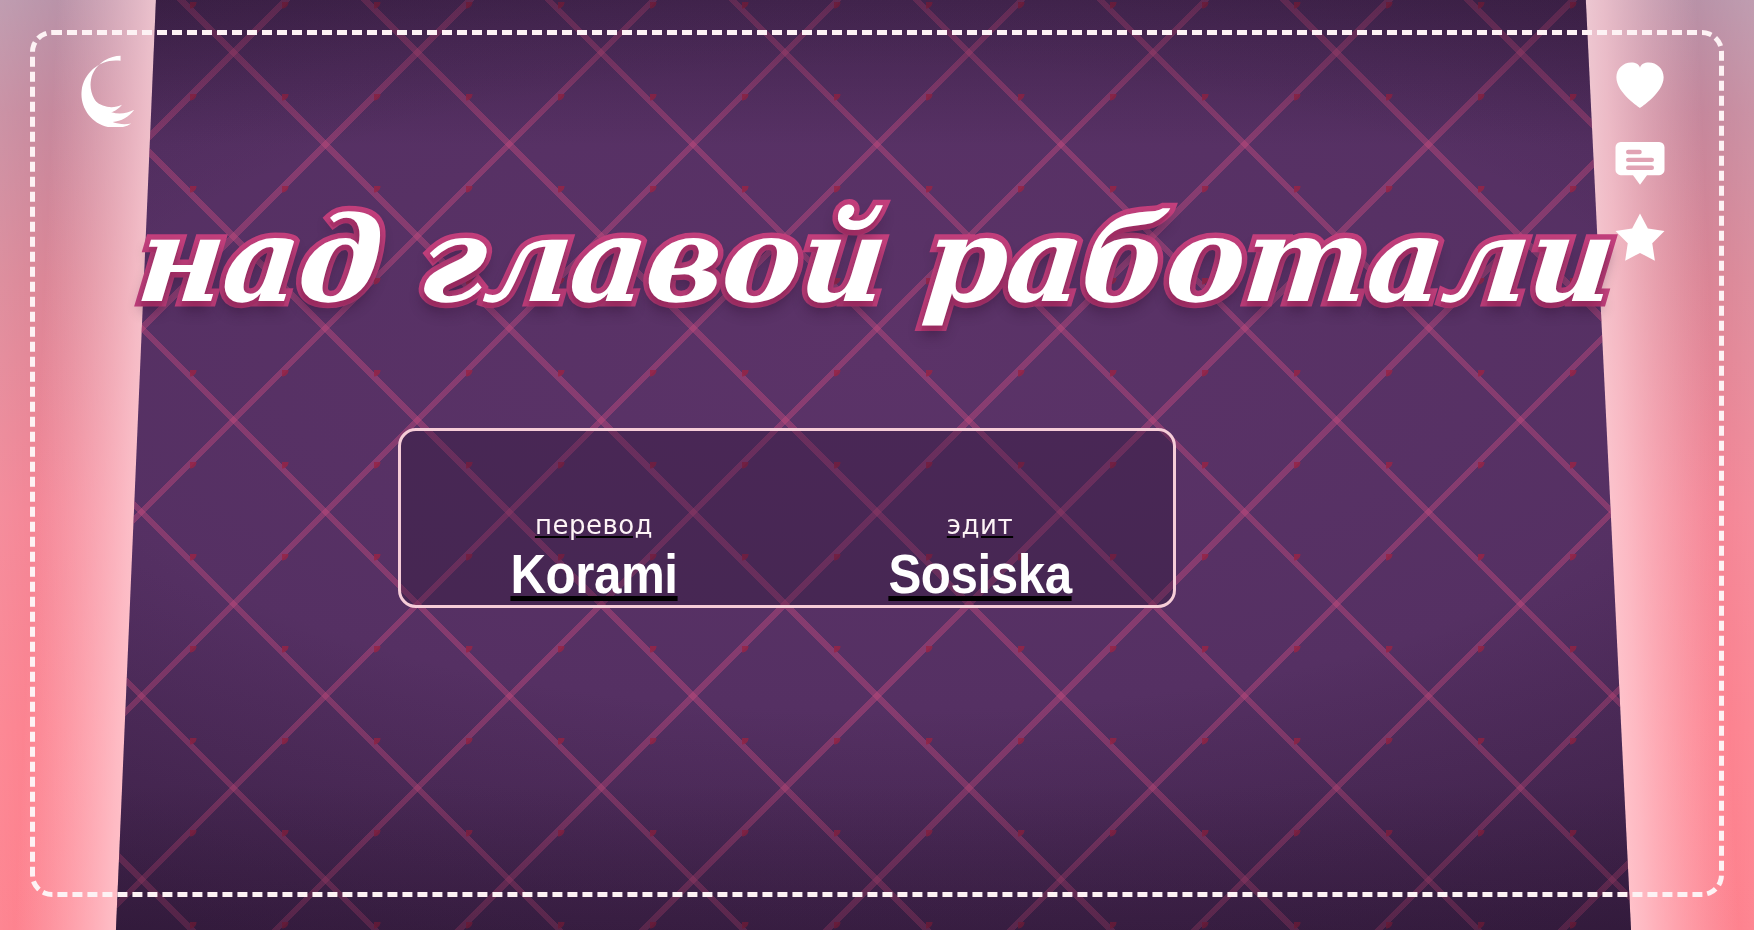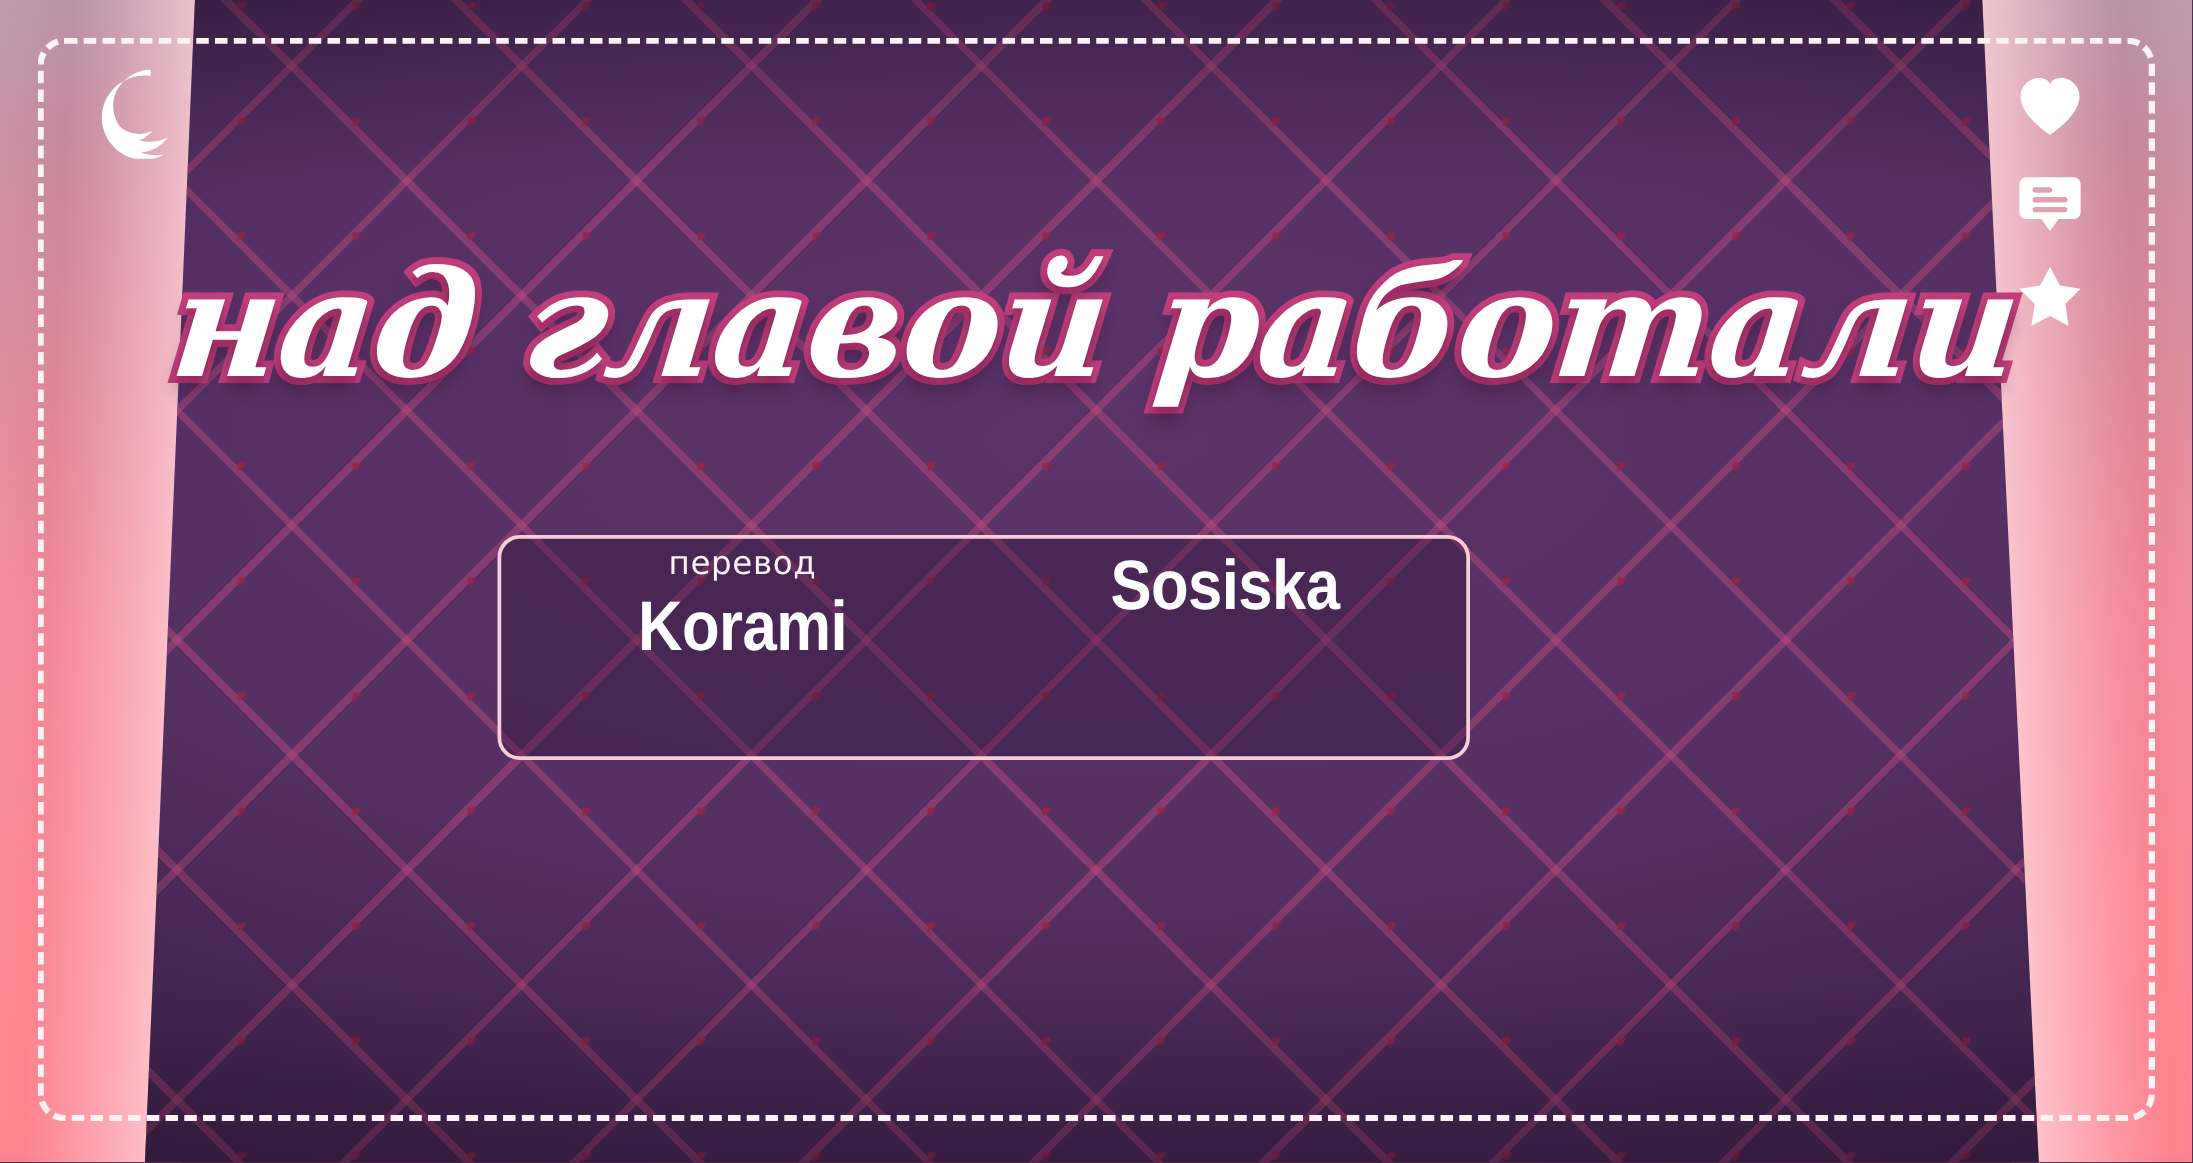--- a/index.html
+++ b/index.html
@@ -141,21 +141,22 @@
 
   
   .credits {
     position:absolute;
     left:398px; top:428px;
     width:778px; height:180px;
     border:3px solid #f6cdd8;
     border-radius:18px;
     background:rgba(38,18,46,.30);
     display:flex;
-    align-items:flex-start;
+    align-items:flex-end;
+    text-decoration:underline;
   }
   .credit-col {
     flex:1 1 0;
     text-align:center;
     padding-top:6px;
   }
   .credit-role {
     font-family:"DejaVu Sans", sans-serif;
     font-size:26px;
     font-weight:400;
@@ -222,17 +223,18 @@
   <div class="title-wrap">
     <span class="title">над главой работали</span>
   </div>
 
   <div class="credits">
     <div class="credit-col">
       <div class="credit-role">перевод</div>
       <div class="credit-name">Korami</div>
     </div>
     <div class="credit-col">
+      <div class="credit-role">эдит</div>
       <div class="credit-name">Sosiska</div>
     </div>
   </div>
 
 </div>
 
 </body></html>

